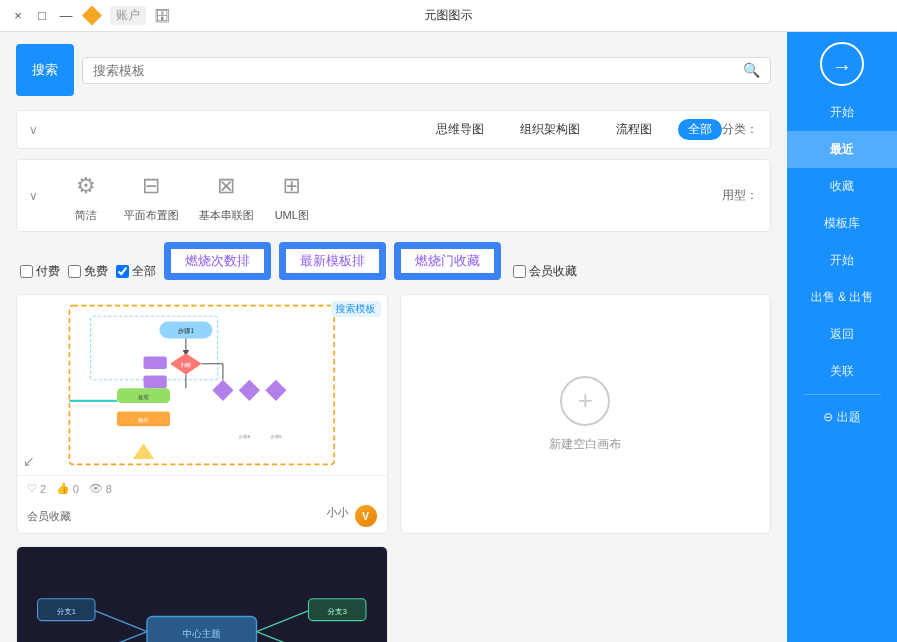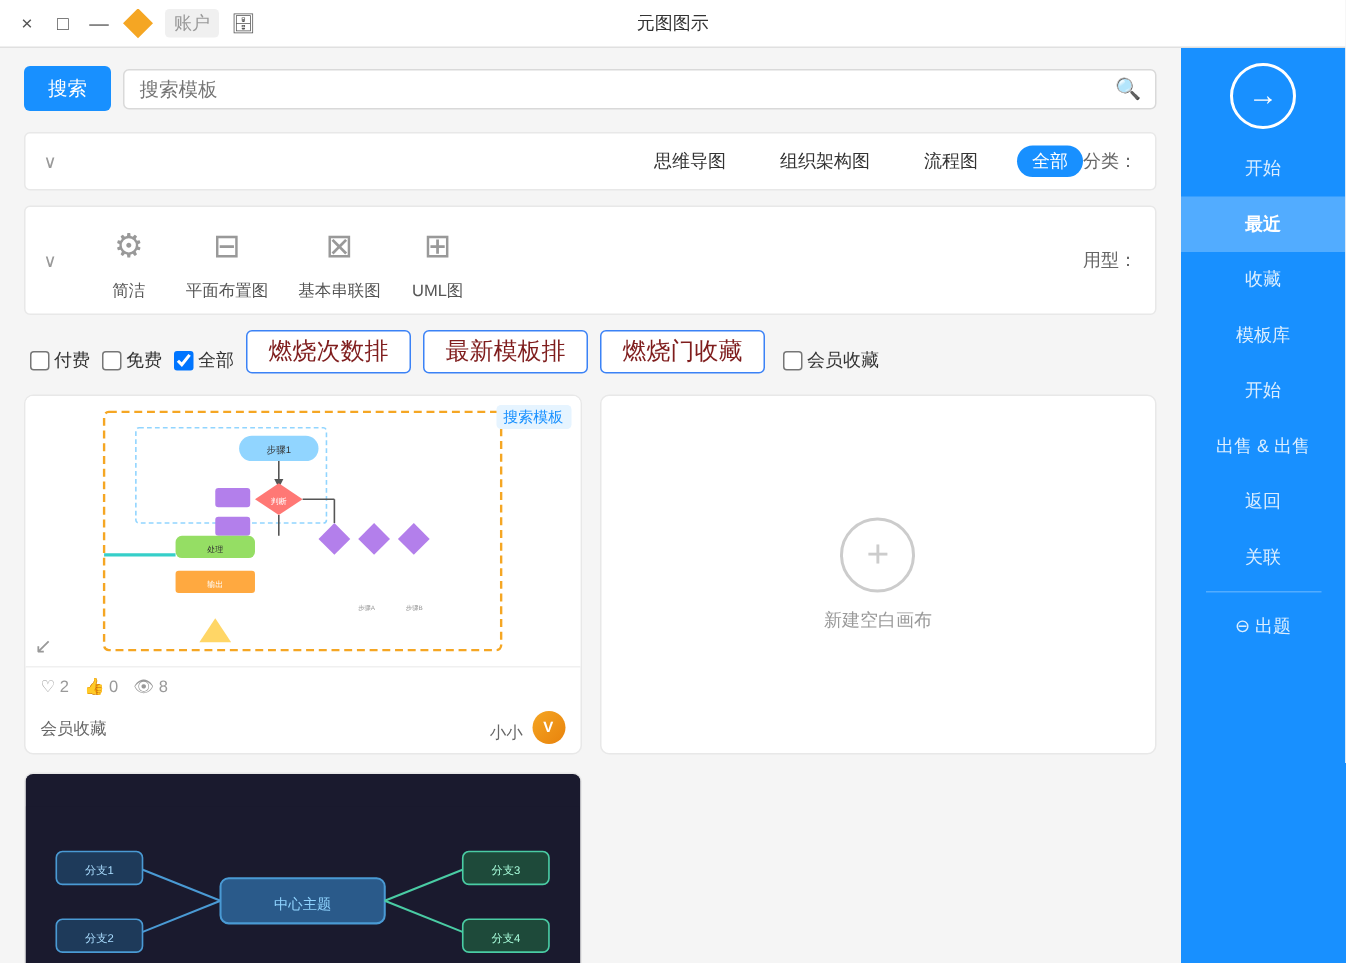--- a/index.html
+++ b/index.html
@@ -43,21 +43,21 @@
       display: flex;
       align-items: center;
       margin-bottom: 14px;
       gap: 8px;
     }
     .search-btn {
       background: #1890ff;
       color: #fff;
       border: none;
       border-radius: 4px;
-      padding: 6px 16px;
+      padding: 17px 16px;
       font-size: 13px;
       cursor: pointer;
       white-space: nowrap;
     }
     .search-input-wrap {
       flex: 1;
       position: relative;
     }
     .search-input {
       width: 100%;
@@ -138,26 +138,26 @@
       align-items: flex-end;
       flex-wrap: wrap;
       gap: 8px;
       margin-bottom: 14px;
       padding: 0 4px;
     }
     .cb-item { display: flex; align-items: center; gap: 3px; font-size: 12px; color: #333; cursor: pointer; }
     .cb-item input[type=checkbox] { cursor: pointer; }
     .cb-btn {
       padding: 3px 14px;
-      border: 1px solid #3b82f6;
+      border: 7px solid #3b82f6;
       border-radius: 4px;
-      font-size: 16px;
-      cursor: pointer;
-      background: #fff;
-      color: #7f1d1d;
+      font-size: 13px;
+      cursor: pointer;
+      background: #fff;
+      color: #8b5cf6;
     }
 
     
     .diagram-grid {
       display: grid;
       grid-template-columns: repeat(2, 1fr);
       gap: 12px;
     }
     .diagram-card {
       background: #fff;
@@ -431,21 +431,21 @@
               <span>0</span>
             </span>
             <span class="stat-item">
               <span>👁</span>
               <span>8</span>
             </span>
           </div>
         </div>
         <div class="card-footer-bottom">
           <span>会员收藏</span>
-          <div style="display:flex;align-items:flex-end;gap:6px;">
+          <div style="display:flex;align-items:flex-start;gap:6px;">
             <span>小小</span>
             <div class="vip-badge">V</div>
           </div>
         </div>
       </div>
 
       <div class="new-diagram-card">
         <div class="plus-circle">+</div>
         <span class="new-diagram-text">新建空白画布</span>
       </div>

